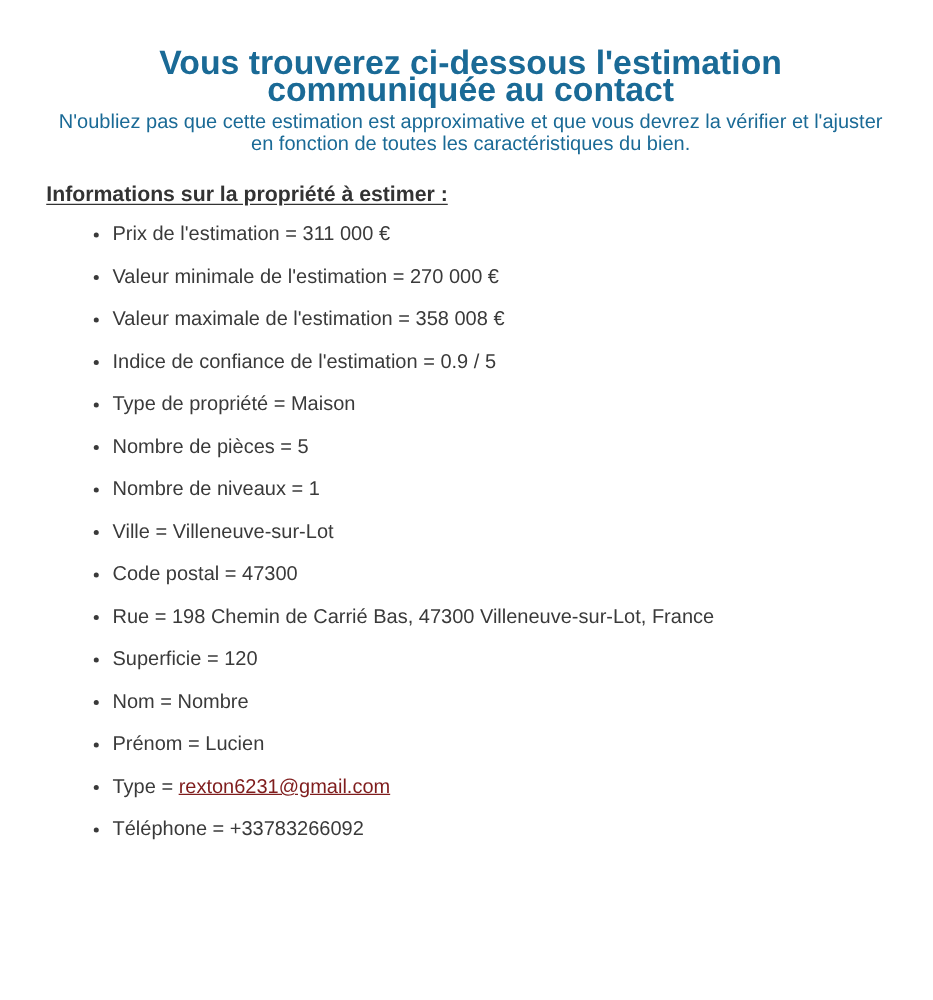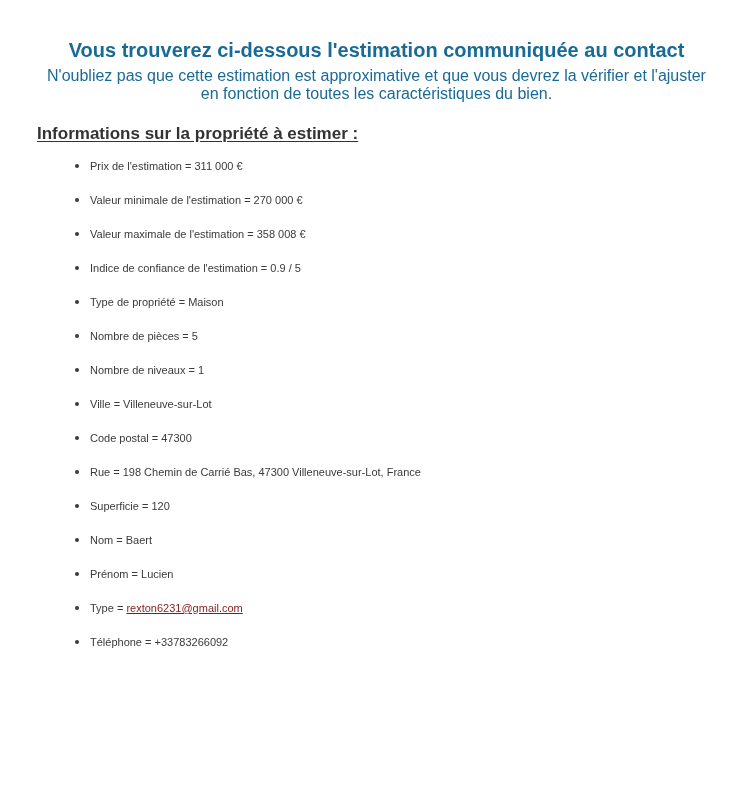--- a/index.html
+++ b/index.html
@@ -21,21 +21,21 @@
     font-weight: bold;
     font-size: 13px;
     letter-spacing: 2.6px;
     margin-top: 2px;
   }
 
   
   h1 {
     text-align: center;
     color: #1a6a96;
-    font-size: 20px;
+    font-size: 27px;
     line-height: 22px;
     font-weight: bold;
     margin-top: 29px;
   }
   .subtitle {
     text-align: center;
     color: #1a6a96;
     font-size: 16px;
     line-height: 17.5px;
     max-width: 672px;
@@ -48,21 +48,21 @@
     line-height: 20px;
     color: #333333;
     font-weight: bold;
     text-decoration: underline;
     text-underline-offset: 2px;
     margin-top: 22px;
   }
   section.lead h2 { margin-top: 24px; }
   ul { margin-top: 13px; padding-left: 53px; list-style: disc outside; }
   li {
-    font-size: 11px;
+    font-size: 16px;
     line-height: 18px;
     margin-bottom: 16px;
     color: #3a3a3a;
   }
   li::marker { font-size: 13px; color: #3a3a3a; }
   a { color: #7f1d1d; text-decoration: underline; }
 </style>
 </head>
 <body>
 
@@ -84,20 +84,20 @@
         <li><span>Nombre de niveaux = 1</span></li>
         <li><span>Ville = Villeneuve-sur-Lot</span></li>
         <li><span>Code postal = 47300</span></li>
         <li><span>Rue = 198 Chemin de Carrié Bas, 47300 Villeneuve-sur-Lot, France</span></li>
         <li><span>Superficie = 120</span></li>
       </ul>
   </section>
 
   <section class="lead">
     <ul>
-        <li><span>Nom = Baert</span></li>
+        <li><span>Nom = Nombre</span></li>
         <li><span>Prénom = Lucien</span></li>
         <li><span>Type = </span><a href="#">rexton6231@gmail.com</a></li>
         <li><span>Téléphone = +33783266092</span></li>
       </ul>
   </section>
 
 </div>
 
 </body></html>

